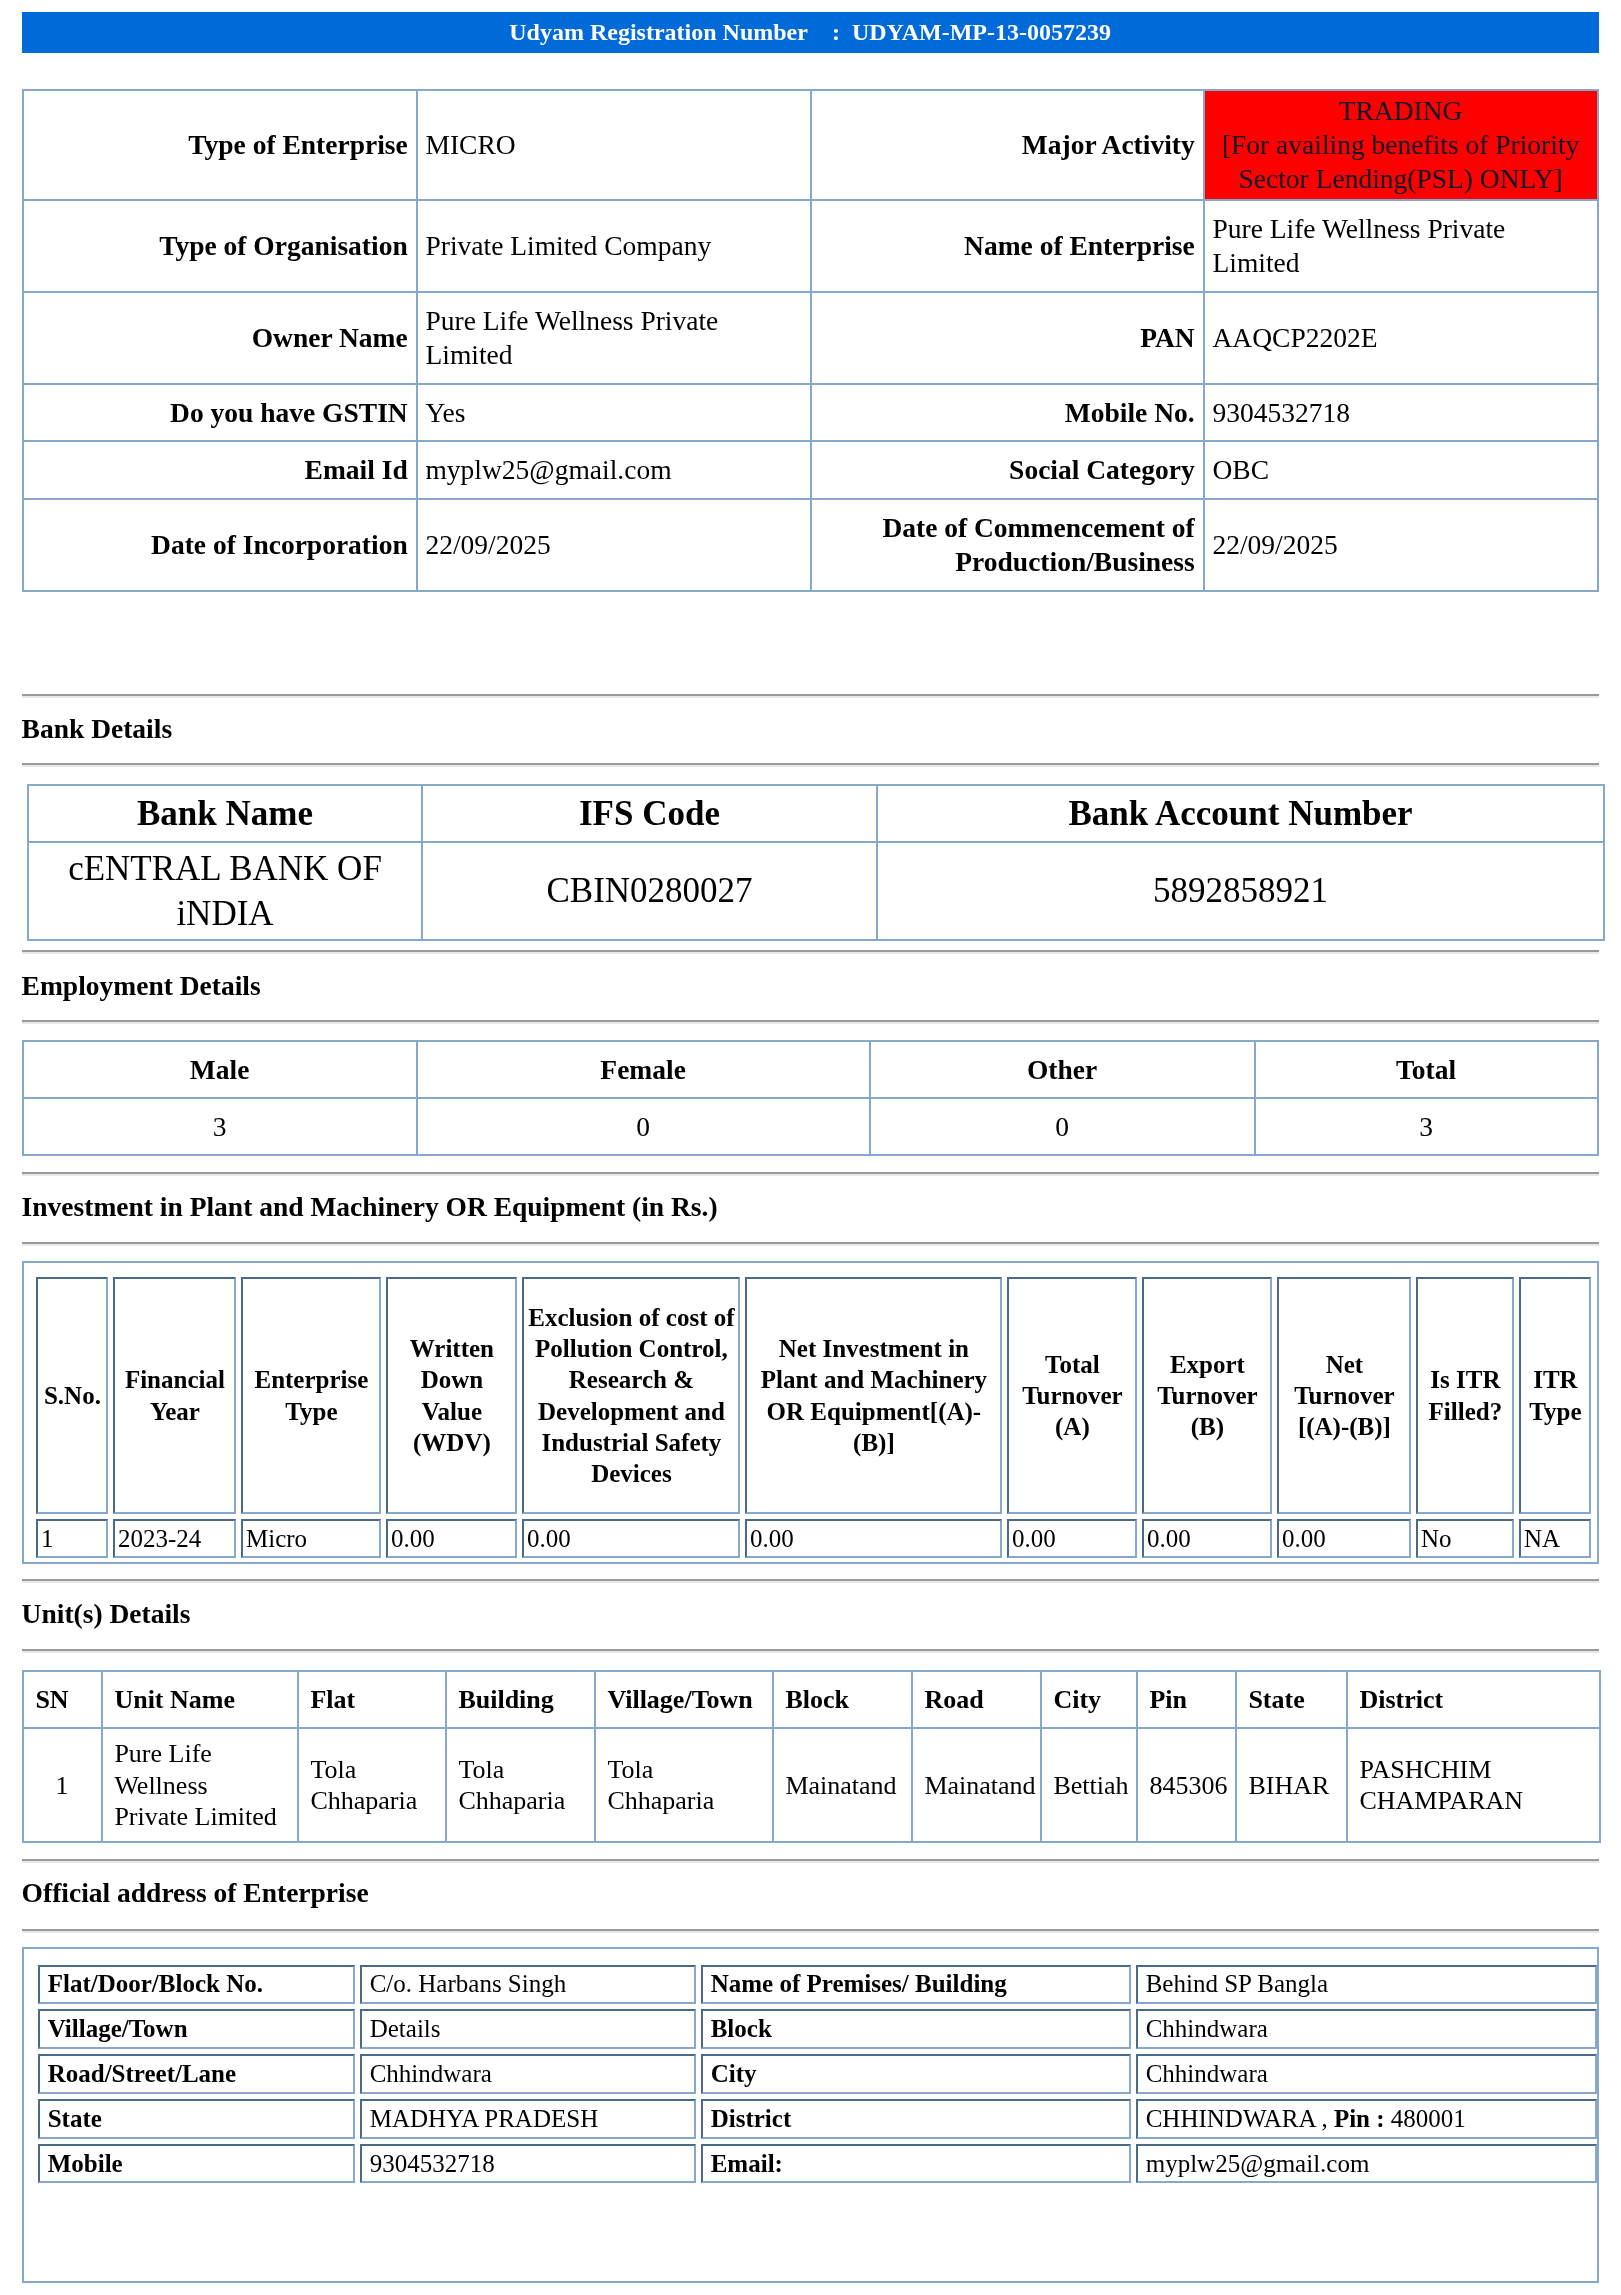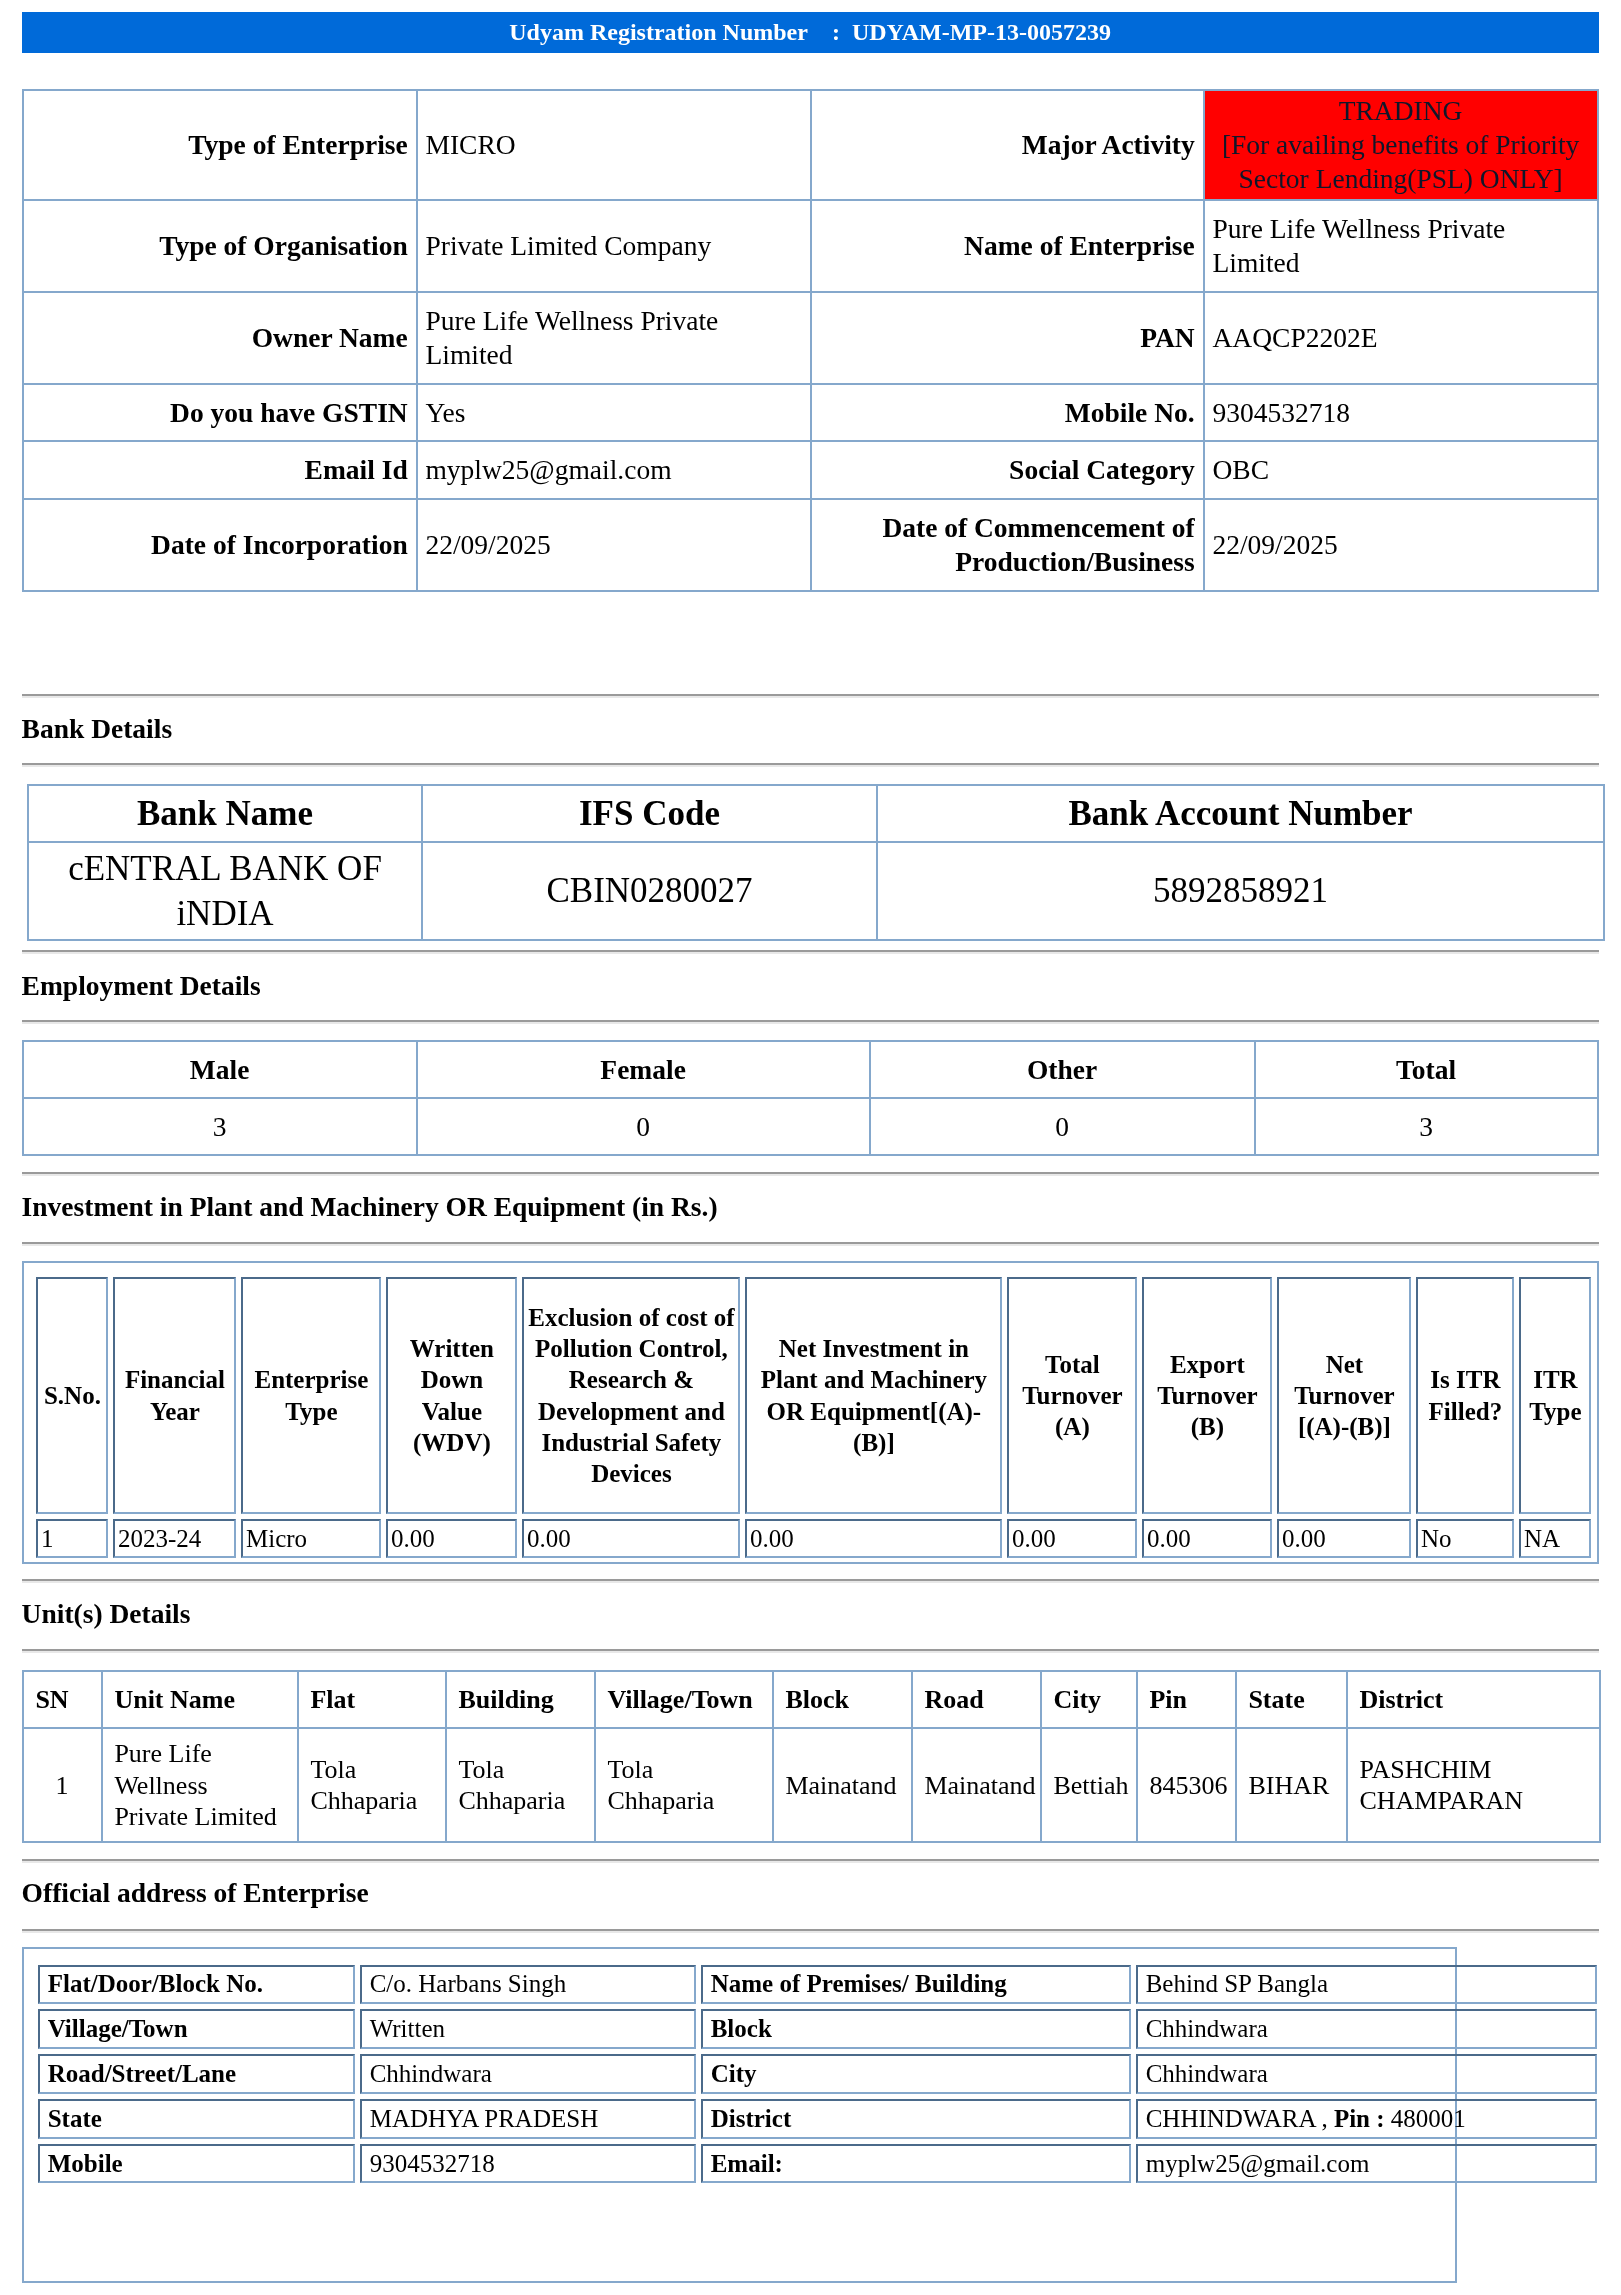--- a/index.html
+++ b/index.html
@@ -38,21 +38,21 @@
     border: 2.6px solid; border-color: #4b6a8a #85a8cc #85a8cc #4b6a8a;
     line-height: 1.25;
   }
   .inv-table th { text-align: center; vertical-align: middle; padding: 2.6px 1.3px; font-weight: bold; }
   .inv-table td { text-align: left; padding: 1.3px 2.6px; font-size: 25px; }
   .unit-table { left: 21.6px; top: 1670px; width: 1577px; font-size: 26px; }
   .unit-table th { text-align: left; padding: 2.6px 11.8px; height: 50px; vertical-align: middle; font-weight: bold; }
   .unit-table td { text-align: left; padding: 2.6px 11.8px; vertical-align: middle; line-height: 1.2; }
   .unit-table td.c { text-align: center; }
   .addr-wrap {
-    left: 21.6px; top: 1947px; width: 1435px; height: 336px; box-sizing: border-box;
+    left: 21.6px; top: 1947px; width: 1577px; height: 336px; box-sizing: border-box;
     border: 2.6px solid #85a8cc; padding: 15.7px 14.4px;
   }
   .addr-table { width: calc(100% + 10.5px); margin: -5.2px; border-collapse: separate; border-spacing: 5.2px; font-size: 25px; }
   .addr-table td {
     border: 2.6px solid; border-color: #4b6a8a #85a8cc #85a8cc #4b6a8a;
     padding: 3.9px 7.9px; height: 37px; box-sizing: border-box; vertical-align: middle;
   }
   .addr-table td.lbl { font-weight: bold; }
 </style>
 </head>
@@ -270,21 +270,21 @@
       </colgroup>
     <tbody>
         <tr>
       <td class="lbl">Flat/Door/Block No.</td>
       <td>C/o. Harbans Singh</td>
       <td class="lbl">Name of Premises/ Building</td>
       <td>Behind SP Bangla</td>
     </tr>
     <tr>
       <td class="lbl">Village/Town</td>
-      <td>Written</td>
+      <td>Details</td>
       <td class="lbl">Block</td>
       <td>Chhindwara</td>
     </tr>
     <tr>
       <td class="lbl">Road/Street/Lane</td>
       <td>Chhindwara</td>
       <td class="lbl">City</td>
       <td>Chhindwara</td>
     </tr>
     <tr>

